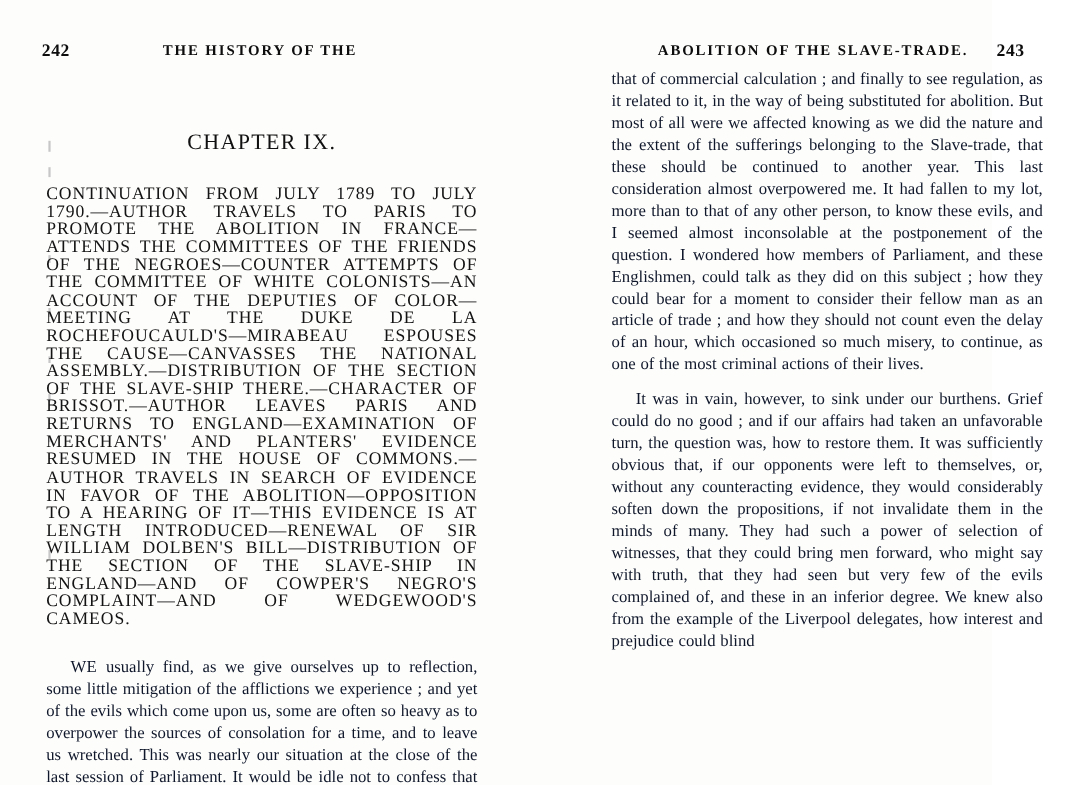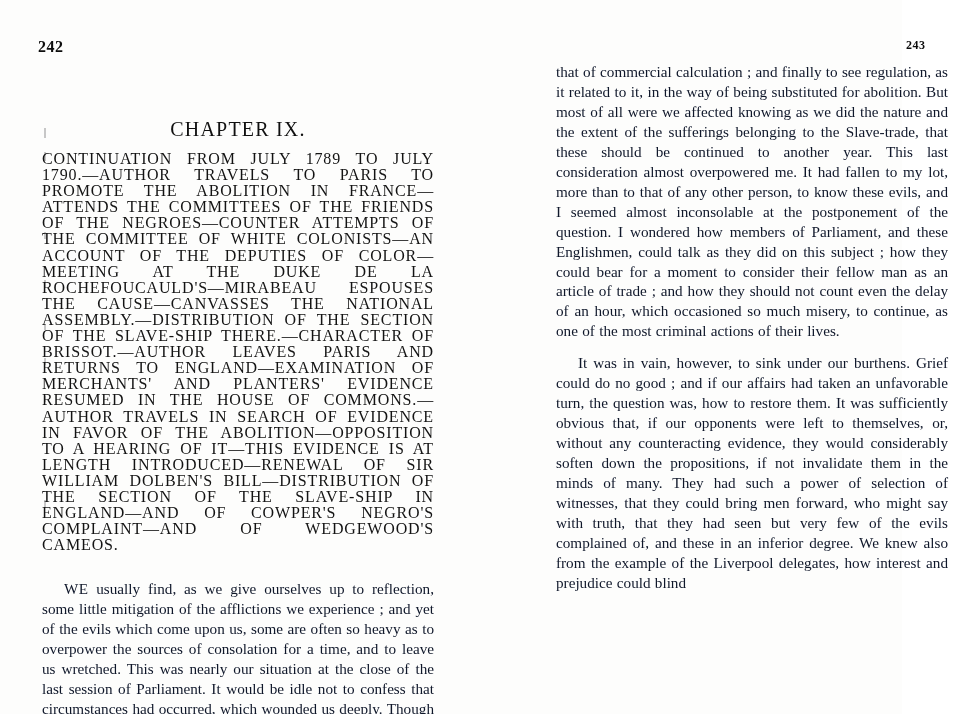--- a/index.html
+++ b/index.html
@@ -42,38 +42,38 @@
   }
   .rh-left-title {
     left: 148px;
   }
   .rh-right-title {
     left: 598px;
   }
   .rh-right-folio {
     left: 906px;
     font-variant: normal;
-    font-size: 12px;
+    font-size: 16px;
     letter-spacing: 0.5px;
   }
 
   
   .col {
     position: absolute;
     top: 60px;
     width: 392px;
   }
   .col-left  { left: 42px; }
   .col-right { left: 556px; top: 62px; }
 
   .chapter-heading {
     text-align: center;
     font-size: 20px;
     letter-spacing: 1.2px;
-    margin: 58px 0 10px 0;
+    margin: 58px 0 28px 0;
     font-weight: normal;
     color: #101010;
   }
 
   .synopsis {
     font-variant: small-caps;
     font-size: 16px;
     letter-spacing: 0.85px;
     line-height: 16.1px;
     text-align: justify;
@@ -124,20 +124,22 @@
   .gm6 { top: 230px; height: 7px; }
   .gm7 { top: 268px; height: 6px; }
   .gm8 { top: 372px; height: 8px; }
 </style>
 </head>
 <body>
 
 <div class="page-spread">
 
   <div class="running-head rh-left-folio">242</div>
+  <div class="running-head rh-left-title">THE HISTORY OF THE</div>
+  <div class="running-head rh-right-title">ABOLITION OF THE SLAVE-TRADE.</div>
   <div class="running-head rh-right-folio">243</div>
 
   <div class="gutter-marks">
     <i class="gm1"></i>
       <i class="gm2"></i>
       <i class="gm3"></i>
       <i class="gm4"></i>
     <i class="gm5"></i>
       <i class="gm6"></i>
       <i class="gm7"></i>

